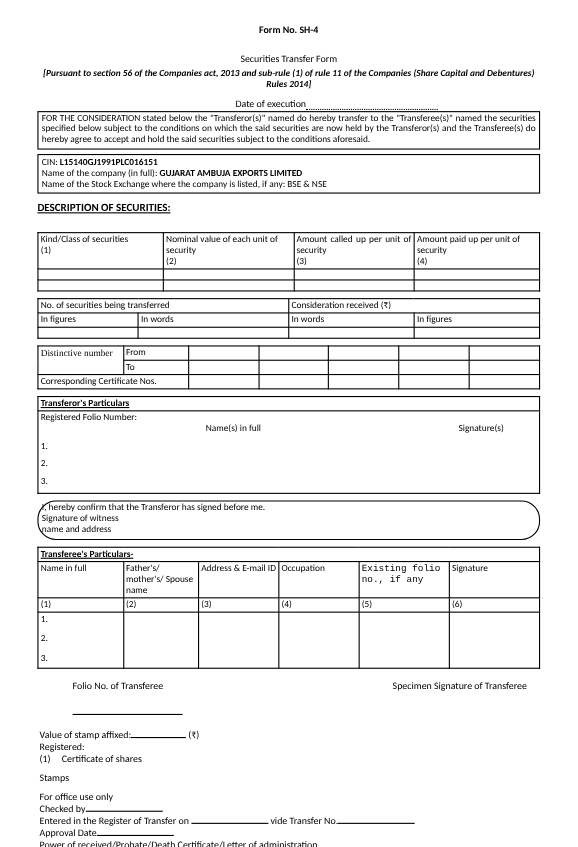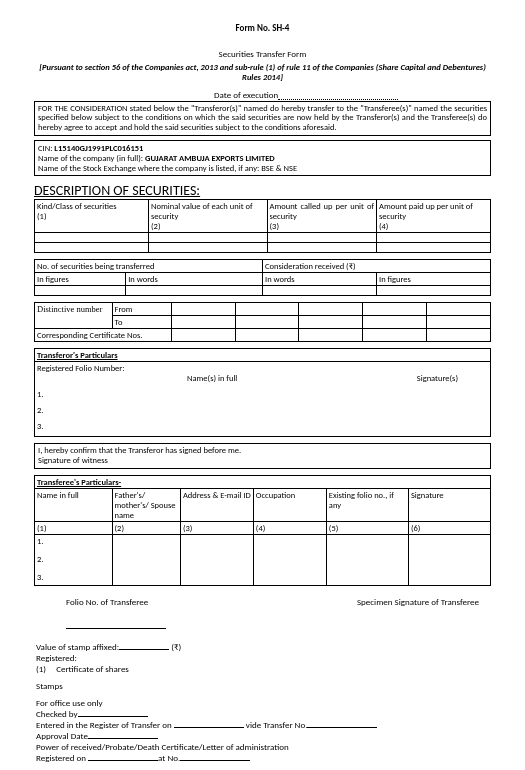--- a/index.html
+++ b/index.html
@@ -21,22 +21,22 @@
   .title1 { font-size: 9px; margin-bottom: 15px; }
   .title2 { font-size: 9px; margin-bottom: 4px; }
   .legal { font-size: 8.5px; margin-bottom: 6px; line-height: 1.15; }
   .exec-line { text-align: left; margin-left: 180px; margin-bottom: 1px; font-size: 9px; }
   .dotted-fill { border-bottom: 1px dotted #000; display: inline-block; min-width: 120px; vertical-align: bottom; }
   table { border-collapse: collapse; width: 100%; }
   td, th { border: 1px solid #000; padding: 1px 2px; font-size: 8.5px; vertical-align: top; font-weight: normal; text-align: left; }
   .box { border: 1px solid #000; padding: 2px 3px; font-size: 8.5px; line-height: 1.15; }
   .just { text-align: justify; }
   .mt4 { margin-top: 4px; }
-  .mt6 { margin-top: 6px; }
-  .section-head { font-weight: normal; text-decoration: underline; font-size: 14px; margin-top: 6px; margin-bottom: 0; padding-bottom:0; }
+  .mt6 { margin-top: 6px; border-radius: 17px; }
+  .section-head { font-weight: bold; text-decoration: underline; font-size: 10px; margin-top: 6px; margin-bottom: 16px; padding-bottom:0; }
   .row-head { font-weight: bold; text-decoration: underline; font-size: 8.5px; }
   .numlist div { margin-top: 6px; }
   .twocol { display: flex; justify-content: space-between; }
   .underline-blank { border-bottom: 1px solid #000; display: inline-block; min-width: 60px; }
   .small-gap td { height: 10px; }
   .th-row td { height: auto; }
 </style>
 </head>
 <body>
 
@@ -154,33 +154,34 @@
         <div style="margin-bottom:4px;">3.</div>
       </div>
     </td>
         </tr>
   </tbody>
     </table>
 
   <div class="box mt6" style="">
     <div>I, hereby confirm that the Transferor has signed before me.</div>
     <div>Signature of witness</div>
+    <div>name and address</div>
   </div>
 
   <table class="mt6">
     <tbody>
         <tr>
           <td colspan="6" class="row-head">Transferee's Particulars-</td>
         </tr>
     <tr>
       <td style="width:17%;">Name in full</td>
       <td style="width:15%;">Father's/ mother's/ Spouse name</td>
       <td style="width:16%;">Address &amp; E-mail ID</td>
       <td style="width:16%;">Occupation</td>
-      <td style="width:18%;">Existing folio no., if any</td>
+      <td style="width:18%;font-family:Liberation Mono, monospace;">Existing folio no., if any</td>
       <td style="width:18%;">Signature</td>
     </tr>
     <tr>
       <td>(1)</td>
       <td>(2)</td>
       <td>(3)</td>
       <td>(4)</td>
       <td>(5)</td>
       <td>(6)</td>
     </tr>

